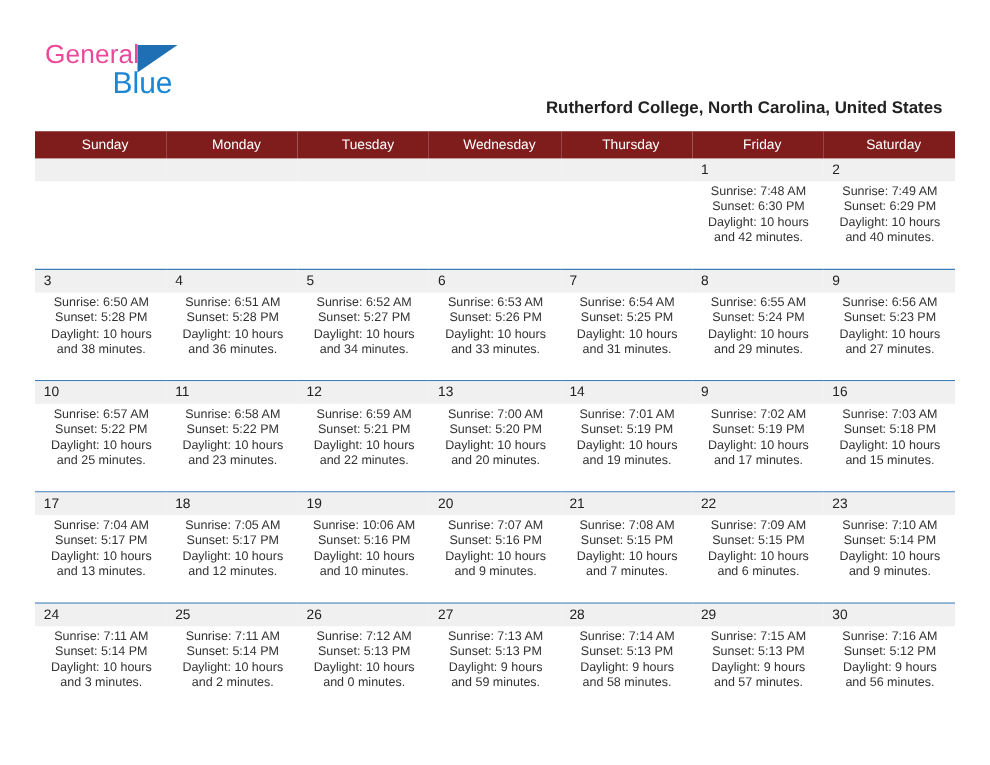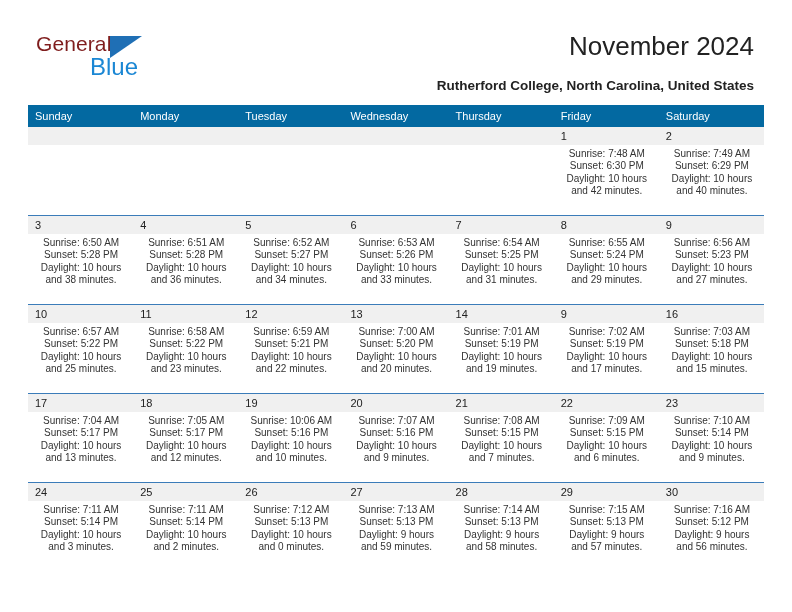--- a/index.html
+++ b/index.html
@@ -30,21 +30,21 @@
     left: 36px;
     top: 32px;
     width: 180px;
     height: 52px;
   }
   .logo-general {
     position: absolute;
     left: 0;
     top: 0;
     font-size: 21px;
-    color: #7f1d1d;
+    color: #ec4899;
     letter-spacing: 0.1px;
     line-height: 24px;
   }
   .logo-triangle {
     position: absolute;
     left: 74px;
     top: 4px;
     width: 0;
     height: 0;
     border-left: 32px solid #1f6fb5;
@@ -81,25 +81,25 @@
   
   .calendar {
     position: absolute;
     left: 28px;
     top: 105px;
     width: 736px;
     border-collapse: collapse;
     table-layout: fixed;
   }
   .calendar th {
-    background: #0369a1;
+    background: #7f1d1d;
     color: #ffffff;
     font-size: 11px;
     font-weight: normal;
-    text-align: left;
+    text-align: center;
     padding: 5px 0 5px 7px;
     height: 21px;
     border: none;
   }
   .calendar td {
     vertical-align: top;
     padding: 0;
     border-top: 1px solid #3b7cb9;
     height: 88px;
     width: 105.14px;
@@ -138,21 +138,20 @@
 <body>
 
 <div class="page">
 
   <div class="header">
     <div class="logo">
       <span class="logo-general">General</span>
       <span class="logo-triangle"></span>
       <span class="logo-blue">Blue</span>
     </div>
-    <div class="title">November 2024</div>
     <div class="subtitle">Rutherford College, North Carolina, United States</div>
   </div>
 
   <table class="calendar">
     <thead>
       <tr>
         <th>Sunday</th>
         <th>Monday</th>
         <th>Tuesday</th>
         <th>Wednesday</th>

